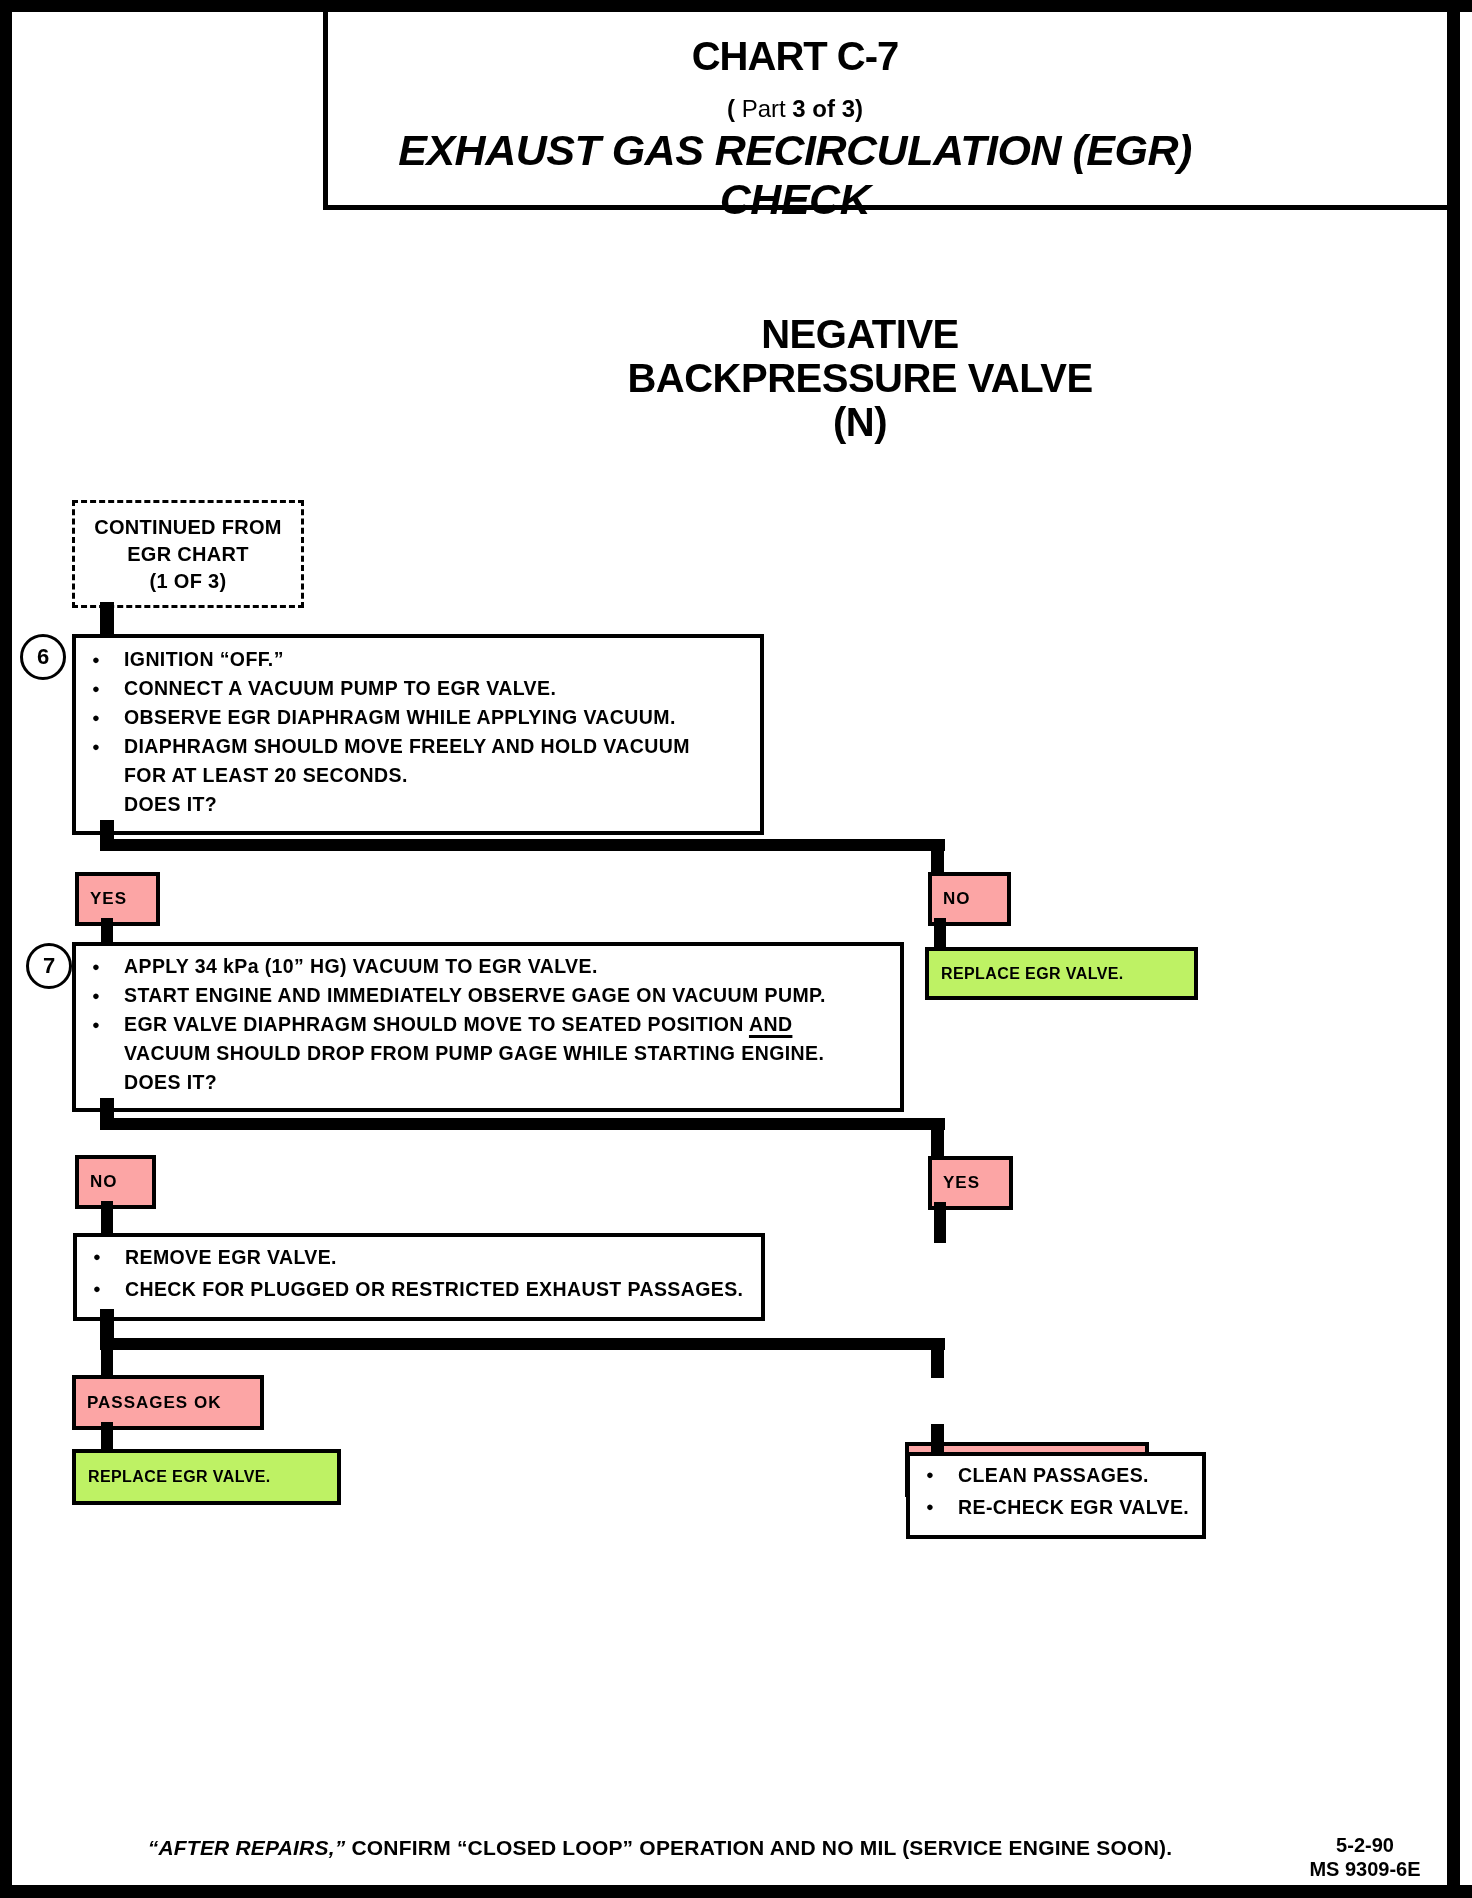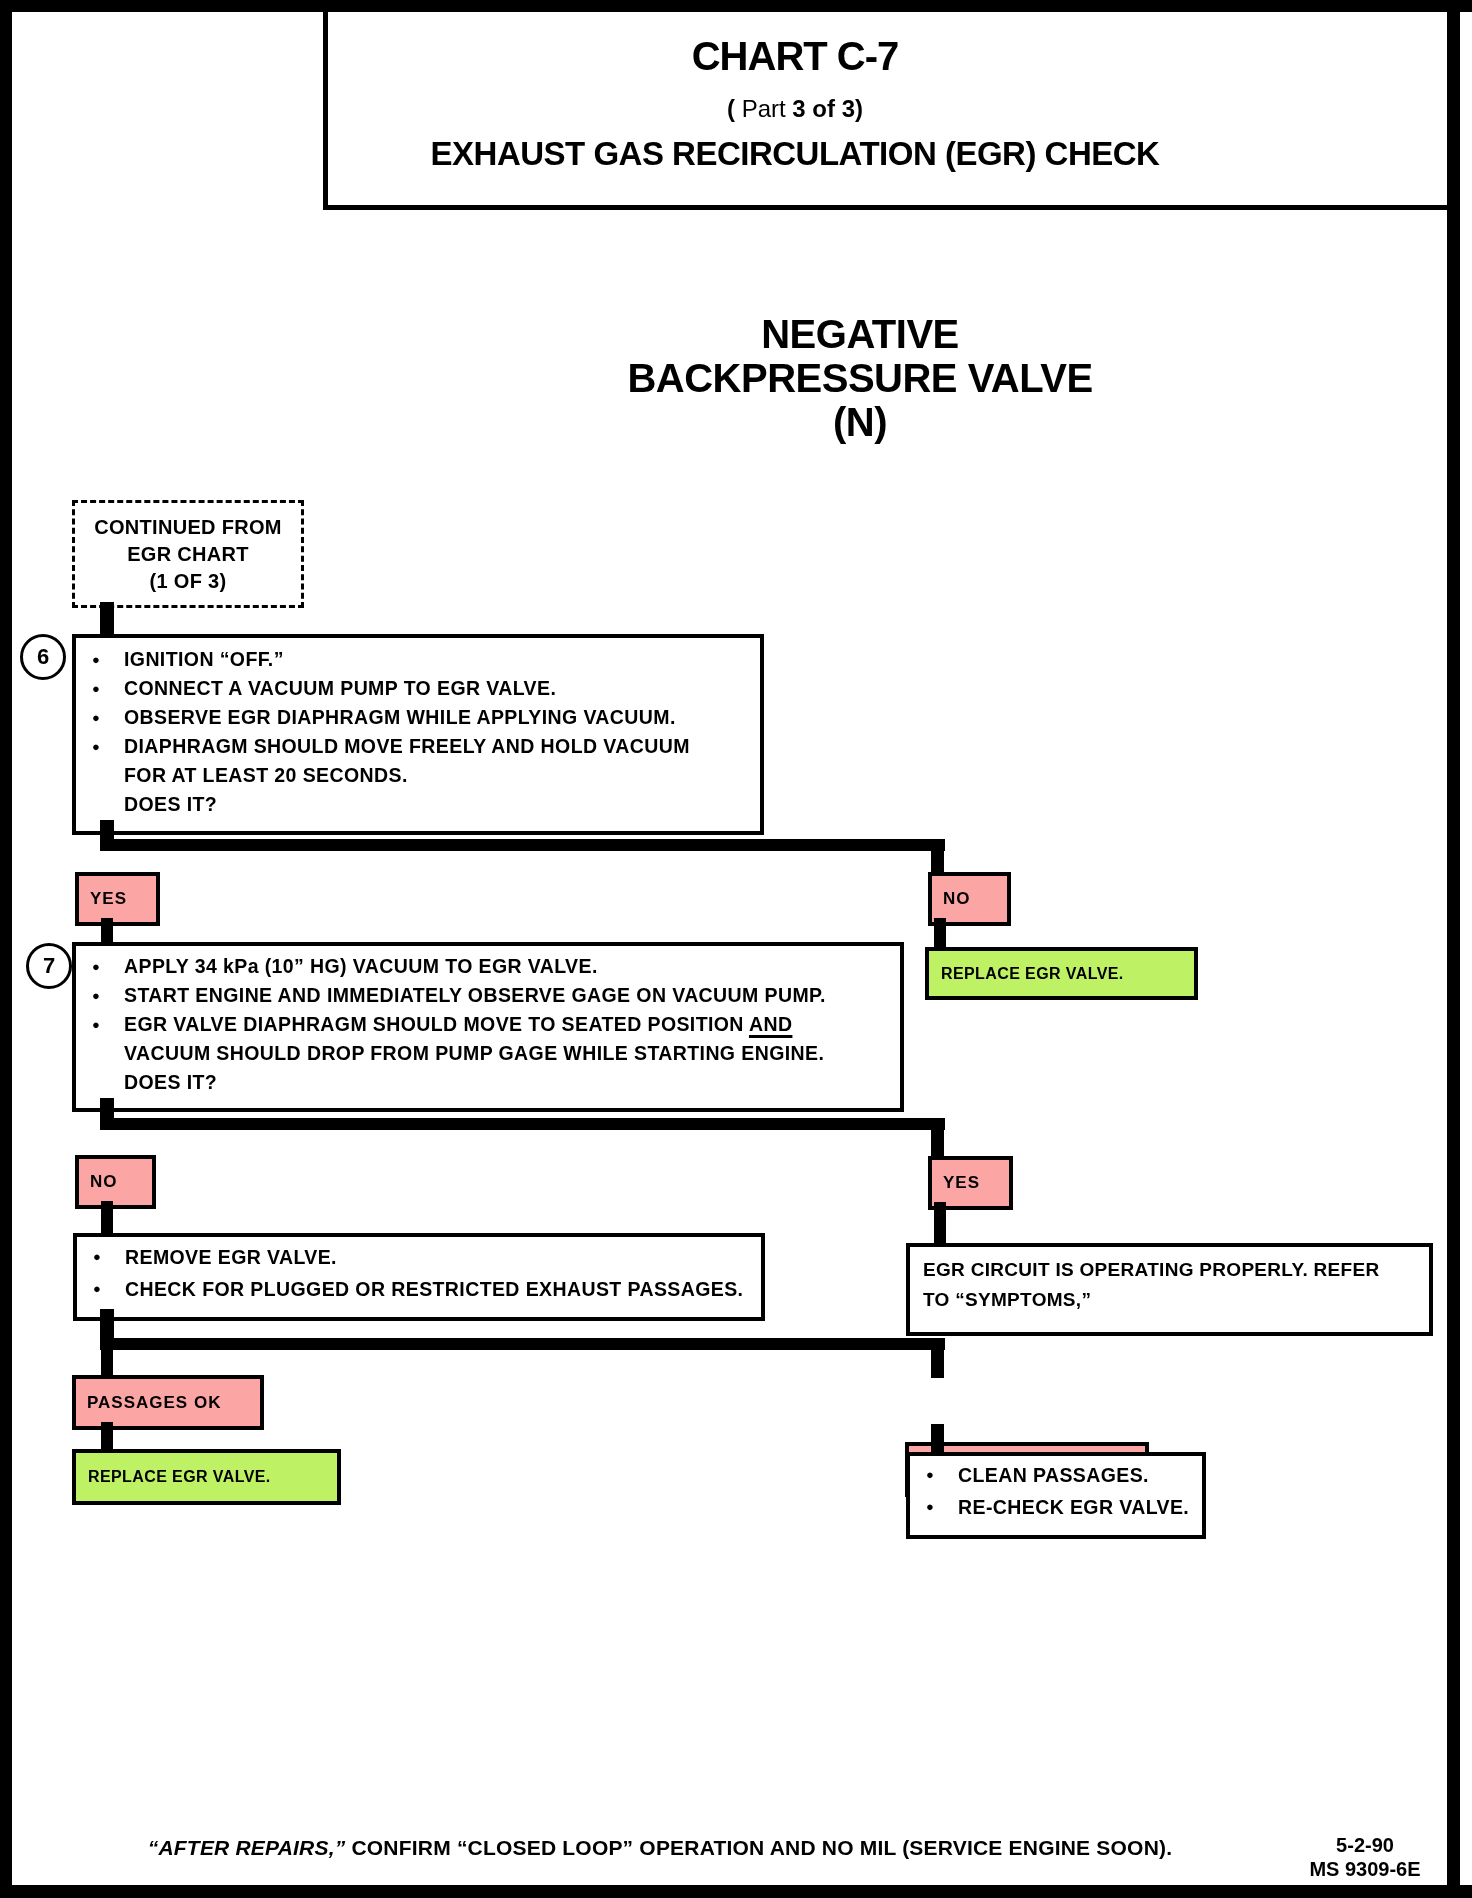--- a/index.html
+++ b/index.html
@@ -14,21 +14,21 @@
   .b-top{left:0;top:0;width:1472px;height:12px;}
   .b-left{left:0;top:0;width:12px;height:1898px;}
   .b-right{left:1447px;top:0;width:13px;height:1898px;}
   .b-bottom{left:0;top:1885px;width:1472px;height:13px;}
   
   .title-box{left:323px;top:12px;width:1119px;height:193px;border-left:5px solid #000;border-bottom:5px solid #000;}
   .title-inner{width:934px;text-align:center;padding-top:22px;}
   .title-main{font-size:40px;letter-spacing:-1px;}
   .title-part{font-size:24px;margin-top:16px;}
   .title-part .light{font-weight:400;}
-  .title-sub{font-size:33px;letter-spacing:-0.5px;margin-top:12px;}
+  .title-sub{font-size:43px;letter-spacing:-0.5px;margin-top:3px;font-style:italic;}
   
   .heading{left:598px;top:312px;width:524px;text-align:center;font-size:40px;line-height:44px;letter-spacing:-0.5px;}
   
   .start-box{left:72px;top:500px;width:226px;height:102px;border:3px dashed #000;
     display:flex;flex-direction:column;justify-content:center;align-items:center;
     font-size:20px;line-height:27px;letter-spacing:0.3px;text-align:center;}
   
   .circle{width:40px;height:40px;border:3.5px solid #000;border-radius:50%;
     display:flex;align-items:center;justify-content:center;font-size:22px;background:#fff;}
   
@@ -140,24 +140,20 @@
   </div>
 
   <div class="abs ink" style="left:101px;top:1201px;width:12px;height:32px;"></div>
   <div class="abs ink" style="left:934px;top:1202px;width:12px;height:41px;"></div>
 
   <div class="abs pbox wide-lines" style="left:73px;top:1233px;width:684px;height:76px;padding-top:4px;">
     <div class="line bullet">REMOVE EGR VALVE.</div>
     <div class="line bullet">CHECK FOR PLUGGED OR RESTRICTED EXHAUST PASSAGES.</div>
   </div>
 
-  <div class="abs egrok" style="left:906px;top:1243px;width:506px;height:77px;">
-    <div>EGR CIRCUIT IS OPERATING PROPERLY.  REFER</div>
-    <div>TO “SYMPTOMS,”</div>
-  </div>
 
   <div class="abs ink" style="left:100px;top:1309px;width:14px;height:32px;"></div>
   <div class="abs ink" style="left:100px;top:1338px;width:845px;height:12px;"></div>
   <div class="abs ink" style="left:931px;top:1350px;width:13px;height:28px;"></div>
   <div class="abs ink" style="left:101px;top:1350px;width:12px;height:25px;"></div>
 
   <div class="abs lbox" style="left:72px;top:1375px;width:173px;height:47px;">
     <span>PASSAGES OK</span>
   </div>
   <div class="abs lbox" style="left:905px;top:1442px;width:225px;height:47px;">

